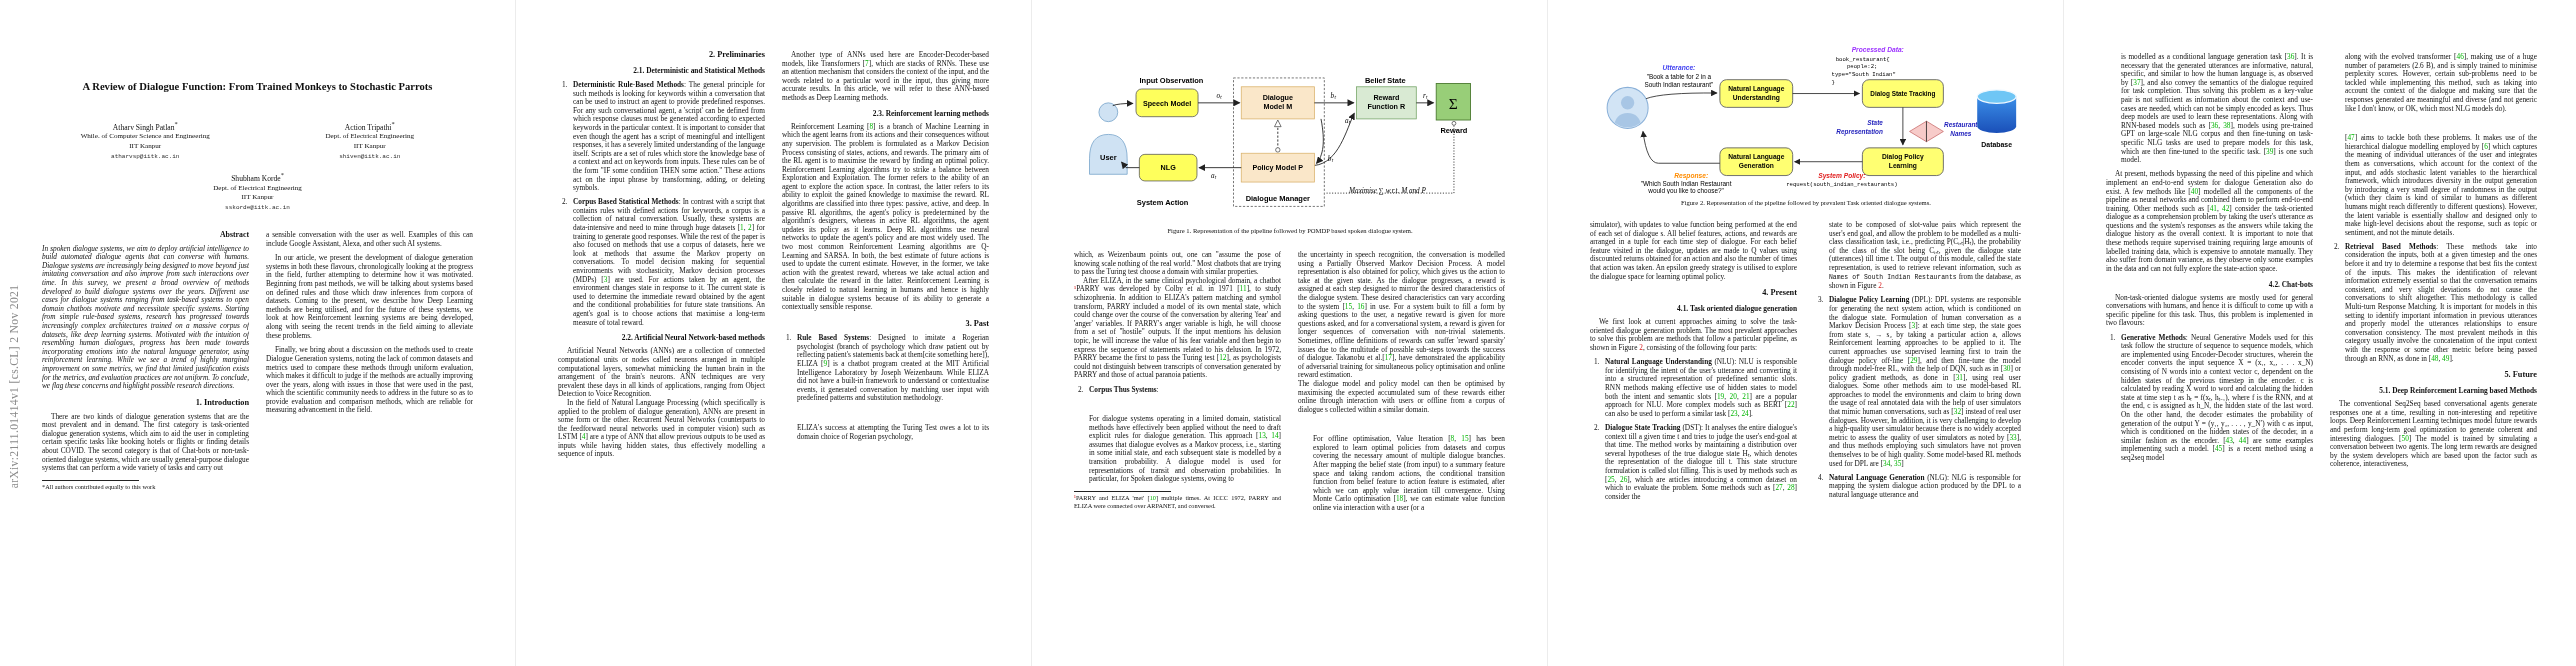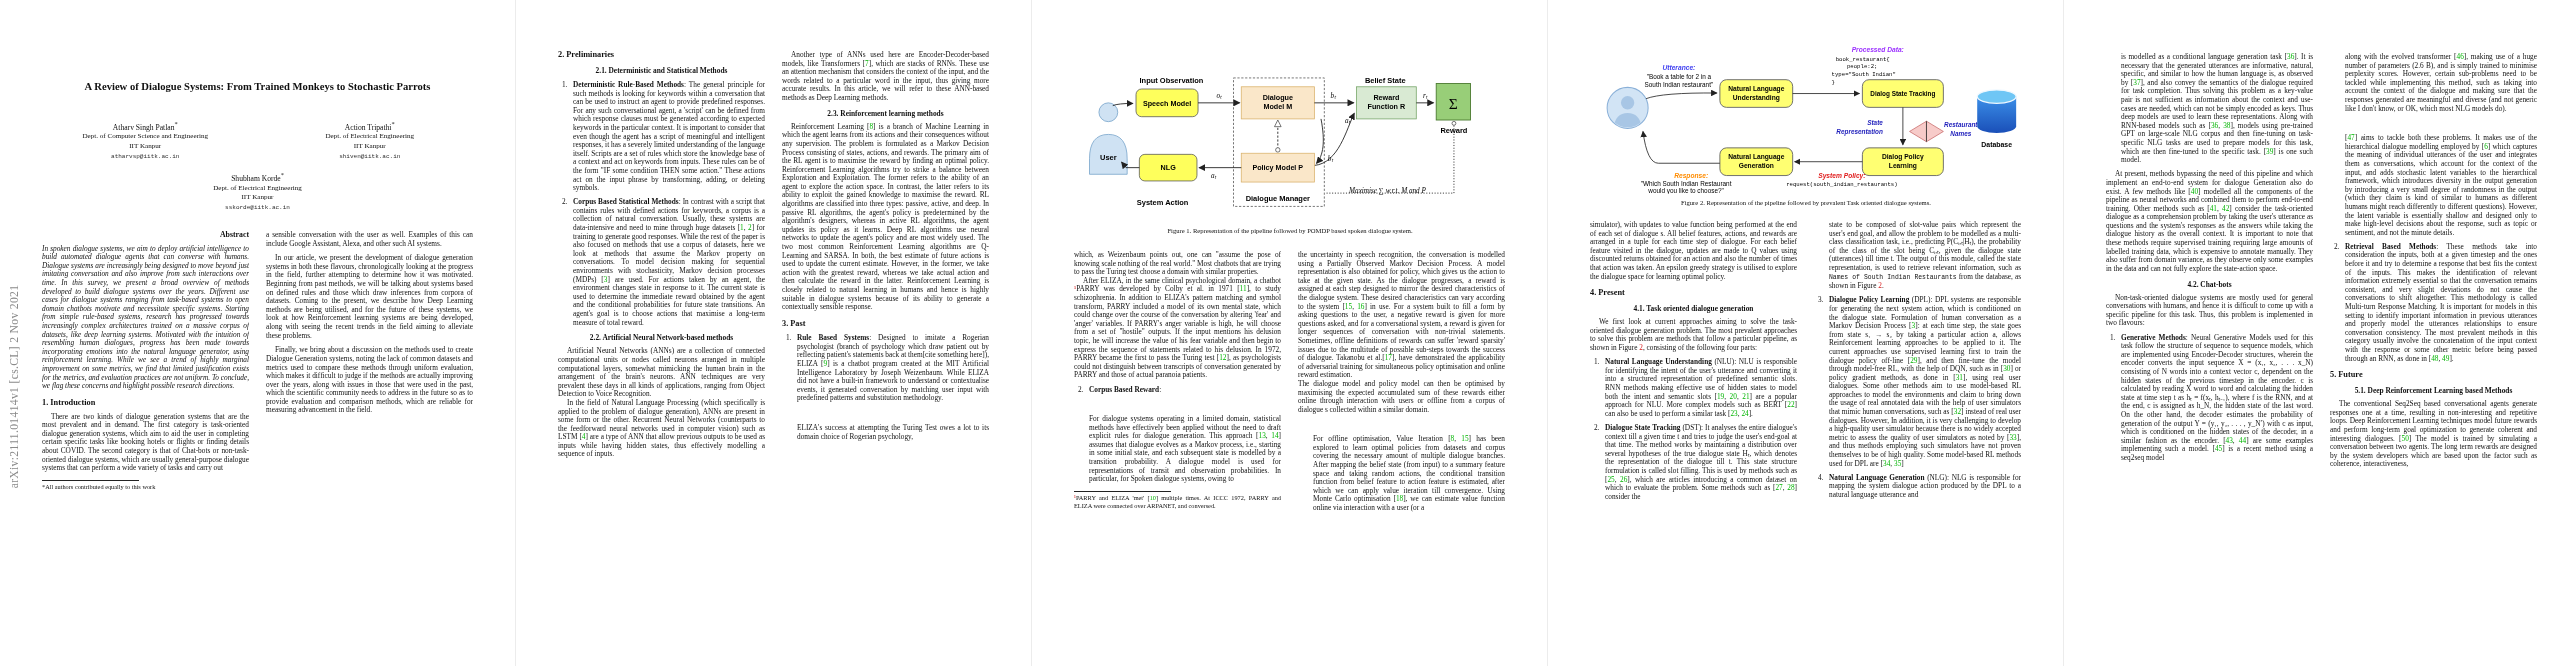--- a/index.html
+++ b/index.html
@@ -5,22 +5,22 @@
   html,body{margin:0;padding:0;background:#fff;width:2576px;height:667px;overflow:hidden}
   #doc{display:flex;width:2576px;height:667px}
   .page{position:relative;flex:0 0 515px;width:515px;height:667px;background:#fff;
         font-family:"Liberation Serif",serif;color:#101010}
   .page+.page{border-left:0.6px solid #ececec}
   .col{position:absolute;width:207px;text-align:justify;font-size:7.3px;line-height:8.6px;overflow:hidden}
   .c1{left:42px}.c2{left:266px}
   p{margin:0;text-indent:9px}
   .noind{text-indent:0}
   .gap{margin-bottom:6.1px}
-  .h1{font-size:8.3px;font-weight:bold;margin:8.3px 0 5px;text-align:left;text-indent:0}
-  .h2{font-size:7.4px;font-weight:bold;margin:7.2px 0 4.4px;text-align:center;text-indent:0}
+  .h1{font-size:8.3px;font-weight:bold;margin:8.3px 0 5px;text-align:right;text-indent:0}
+  .h2{font-size:7.4px;font-weight:bold;margin:7.2px 0 4.4px;text-align:right;text-indent:0}
   .absh{text-align:right;font-weight:bold;font-size:7.8px;margin:0 0 5px;text-indent:0}
   .abst{font-style:italic}
   .item{margin:5.6px 0;padding-left:15px;position:relative}
   .num{position:absolute;left:3.9px}
   .lead{font-weight:bold}
   .cont{margin-left:15px;margin-top:21px}
   .fnote{margin-top:7.2px;font-size:6.3px;line-height:7.6px;text-indent:0}
   .frule{width:97px;border-top:0.6px solid #222;margin-bottom:2.2px}
   .cite{color:#00b400}
   .fref{color:#d91a1a}
@@ -49,26 +49,26 @@
   svg .sig{font:28px "Liberation Serif",serif}
   svg line,svg path.arrow,svg polyline{stroke:#222;stroke-width:1.6;fill:none}
 </style>
 </head>
 <body>
 
 <div id="doc">
 
   <div class="page">
     <div class="arxiv">arXiv:2111.01414v1  [cs.CL]  2 Nov 2021</div>
-    <div class="title">A Review of Dialogue Systems: From Trained Monkeys to Stochastic Parrots</div>
+    <div class="title">A Review of Dialogue Function: From Trained Monkeys to Stochastic Parrots</div>
     <div class="authors">
       <div class="arow">
         <div class="acell">
           <div class="aname"><span>Atharv Singh Patlan</span><sup>*</sup></div>
-          <div>Dept. of Computer Science and Engineering</div>
+          <div>While. of Computer Science and Engineering</div>
           <div>IIT Kanpur</div>
           <div class="aemail">atharvsp@iitk.ac.in</div>
         </div>
         <div class="acell">
           <div class="aname"><span>Action Tripathi</span><sup>*</sup></div>
           <div>Dept. of Electrical Engineering</div>
           <div>IIT Kanpur</div>
           <div class="aemail">shiven@iitk.ac.in</div>
         </div>
       </div>
@@ -173,21 +173,21 @@
         <text class="fl" x="368" y="292" text-anchor="middle">Dialogue Manager</text>
         <text class="fl" x="160" y="300" text-anchor="middle">System Action</text>
         <text class="fm" x="566" y="278" text-anchor="middle" font-size="14">Maximise ∑ w.r.t. M and P</text>
       </svg>
     </div>
     <div class="caption" style="top:227px">Figure 1. Representation of the pipeline followed by POMDP based spoken dialogue system.</div>
     <div class="col c1" style="top:251px;height:333px">
       <p class="noind rich">which, as Weizenbaum points out, one can "assume the pose of knowing scale nothing of the real world." Most chatbots that are trying to pass the Turing test choose a domain with similar properties.</p>
       <p class="rich">After ELIZA, in the same clinical psychological domain, a chatbot <span class="fref">¹</span>PARRY was developed by Colby et al.  in 1971 [<span class="cite">11</span>], to study schizophrenia.  In addition to ELIZA's pattern matching and symbol transform, PARRY included a model of its own mental state, which could change over the course of the conversation by altering 'fear' and 'anger' variables.  If PARRY's anger variable is high, he will choose from a set of "hostile" outputs. If the input mentions his delusion topic, he will increase the value of his fear variable and then begin to express the sequence of statements related to his delusion. In 1972, PARRY became the first to pass the Turing test [<span class="cite">12</span>], as psychologists could not distinguish between transcripts of conversation generated by PARRY and those of actual paranoia patients.</p>
       <div class="item">
-        <span class="num">2.</span><span class="lead">Corpus Based Reward</span><span>:</span>
+        <span class="num">2.</span><span class="lead">Corpus Thus Systems</span><span>:</span>
       </div>
       <p class="cont noind rich">For dialogue systems operating in a limited domain, statistical methods have effectively been applied without the need to draft explicit rules for dialogue generation.  This approach [<span class="cite">13</span>, <span class="cite">14</span>] assumes that dialogue evolves as a Markov process, i.e., starting in some initial state, and each subsequent state is modelled by a transition probability.  A dialogue model is used for representations of transit and observation probabilities. In particular, for Spoken dialogue systems, owing to</p>
       <div class="fnote">
         <div class="frule"></div>
         <span class="rich"><span class="fref">¹</span>PARRY and ELIZA 'met' [<span class="cite">10</span>] multiple times.  At ICCC 1972, PARRY and ELIZA were connected over ARPANET, and conversed.</span>
       </div>
     </div>
     <div class="col c2" style="top:251px;height:333px">
       <p class="noind rich">the uncertainty in speech recognition, the conversation is modelled using a Partially Observed Markov Decision Process.  A model representation is also obtained for policy, which gives us the action to take at the given state. As the dialogue progresses, a reward is assigned at each step designed to mirror the desired characteristics of the dialogue system. These desired characteristics can vary according to the system [<span class="cite">15</span>, <span class="cite">16</span>] in use. For a system built to fill a form by asking questions to the user, a negative reward is given for more questions asked, and for a conversational system, a reward is given for longer sequences of conversation with non-trivial statements.  Sometimes, offline definitions of rewards can suffer 'reward sparsity' issues due to the multitude of possible sub-steps towards the success of dialogue.  Takanobu et al.[<span class="cite">17</span>], have demonstrated the applicability of adversarial training for simultaneous policy optimisation and online reward estimation.</p>
       <p class="noind rich">The dialogue model and policy model can then be optimised by maximising the expected accumulated sum of these rewards either online through interaction with users or offline from a corpus of dialogue s collected within a similar domain.</p>

